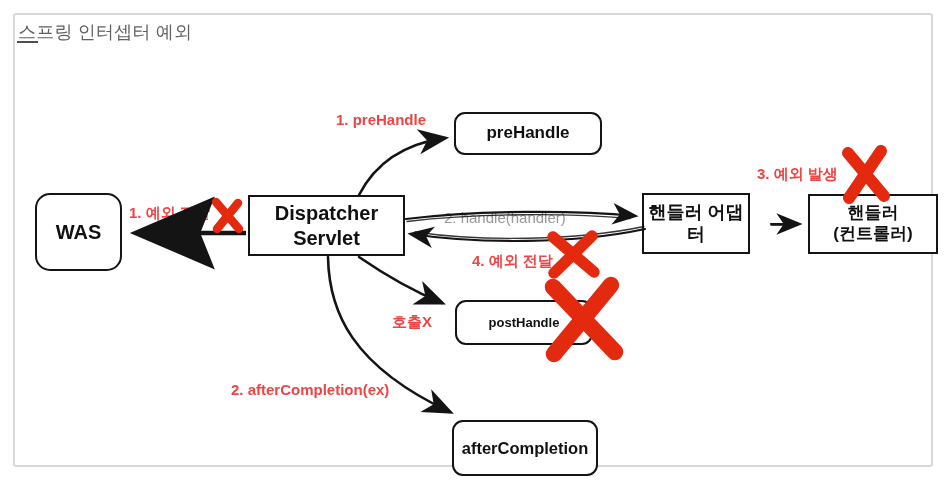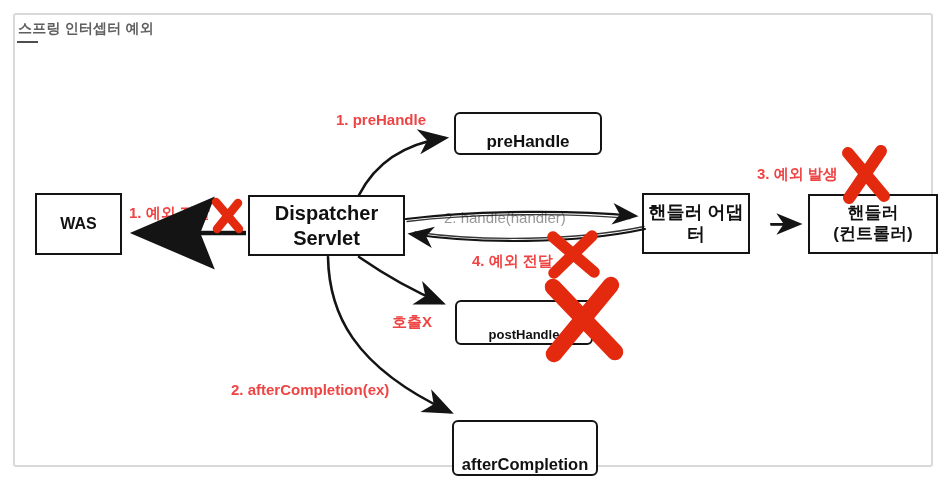--- a/index.html
+++ b/index.html
@@ -5,33 +5,33 @@
   html,body{margin:0;padding:0;background:#ffffff;}
   .stage{
     position:relative;width:947px;height:484px;background:#ffffff;overflow:hidden;
     font-family:"Liberation Sans","DejaVu Sans",sans-serif;
   }
   .frame{
     position:absolute;left:13px;top:13px;width:916px;height:450px;
     border:2px solid #d9d9d9;border-radius:3px;background:#ffffff;
   }
   .title{
-    position:absolute;left:18px;top:20px;font-size:14px;font-weight:bold;
+    position:absolute;left:18px;top:20px;font-size:18px;font-weight:normal;
     color:#606060;letter-spacing:.2px;white-space:nowrap;
   }
   .title-underline{
     position:absolute;left:17px;top:41px;width:21px;height:2px;background:#4e4e4e;
   }
   .node{
     position:absolute;background:#ffffff;border:2.5px solid #141414;
     display:flex;flex-direction:column;align-items:center;justify-content:center;
     color:#111;font-weight:bold;text-align:center;line-height:1.22;z-index:2;
     box-sizing:border-box;
   }
-  .node.round{border-radius:6px;justify-content:flex-end;}
+  .node.round{border-radius:11px;}
   .node span{display:block;}
   .elabel{
     position:absolute;font-size:15px;font-weight:bold;color:#ef4444;
     white-space:nowrap;z-index:3;
   }
   .elabel.light{font-weight:normal;color:#979797;margin-top:20px;}
   .overlay{
     position:absolute;left:0;top:0;width:947px;height:484px;z-index:5;
     pointer-events:none;
   }
@@ -39,21 +39,21 @@
 </head>
 <body>
 
 <div class="stage">
 
   <div class="frame"></div>
 
   <div class="title">스프링 인터셉터 예외</div>
   <div class="title-underline"></div>
 
-  <div class="node" style="left:35px;top:193px;width:87px;height:62px;font-size:16px;">
+  <div class="node" style="left:35px;top:193px;width:87px;height:78px;font-size:20px;border-radius:15px;">
     <span>WAS</span>
   </div>
 
   <div class="node" style="left:248px;top:195px;width:157px;height:61px;font-size:20px;">
     <span>Dispatcher</span>
     <span>Servlet</span>
   </div>
 
   <div class="node round" style="left:454px;top:112px;width:148px;height:43px;font-size:17px;">
     <span>preHandle</span>

